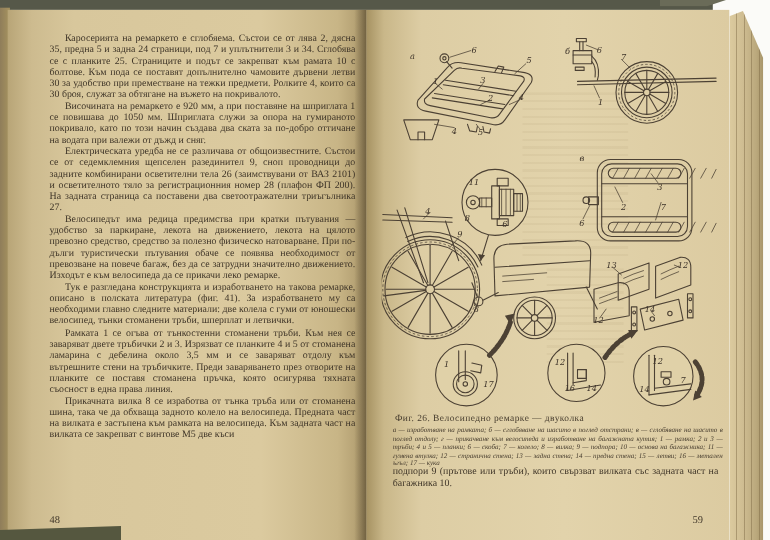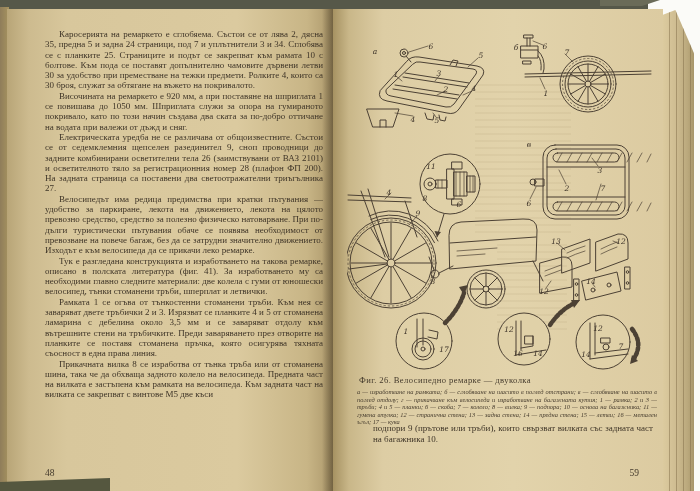--- a/index.html
+++ b/index.html
@@ -43,21 +43,21 @@
   .fig-label{position:absolute;transform:translate(-50%,-50%);font-family:"DejaVu Serif",serif;font-style:italic;font-size:7.5px;color:#3e342a;white-space:nowrap;}
   .ghost{position:absolute;opacity:.5;filter:blur(.4px);background:repeating-linear-gradient(180deg,rgba(138,116,76,.14) 0 2px,rgba(138,116,76,0) 2px 7px);}
   .ghost1{left:128px;top:55px;width:96px;height:150px;}
   .ghost2{left:150px;top:215px;width:70px;height:90px;}
 
   .caption{position:absolute;left:24px;top:366px;width:300px;color:#453b2d;}
   .caption-title{font-size:8.6px;letter-spacing:.4px;margin:0 0 3px 2px;}
   .caption-legend{font-size:6.4px;line-height:7.5px;text-align:justify;font-style:italic;}
   .rtext{position:absolute;left:24px;top:414px;width:296px;color:#3e3427;font-size:9px;line-height:10.6px;text-align:justify;}
   .rtext p{margin:0 0 1px 0;text-indent:14px;}
-  .rtext p.noindent{text-indent:0;margin-left:16px;}
+  .rtext p.noindent{text-indent:0;}
 </style>
 </head>
 <body>
 
 <div class="scan">
   <div class="top-strip"></div>
   <div class="top-strip2"></div>
   <div class="left-edge"></div>
 
   <div class="page page-left">

